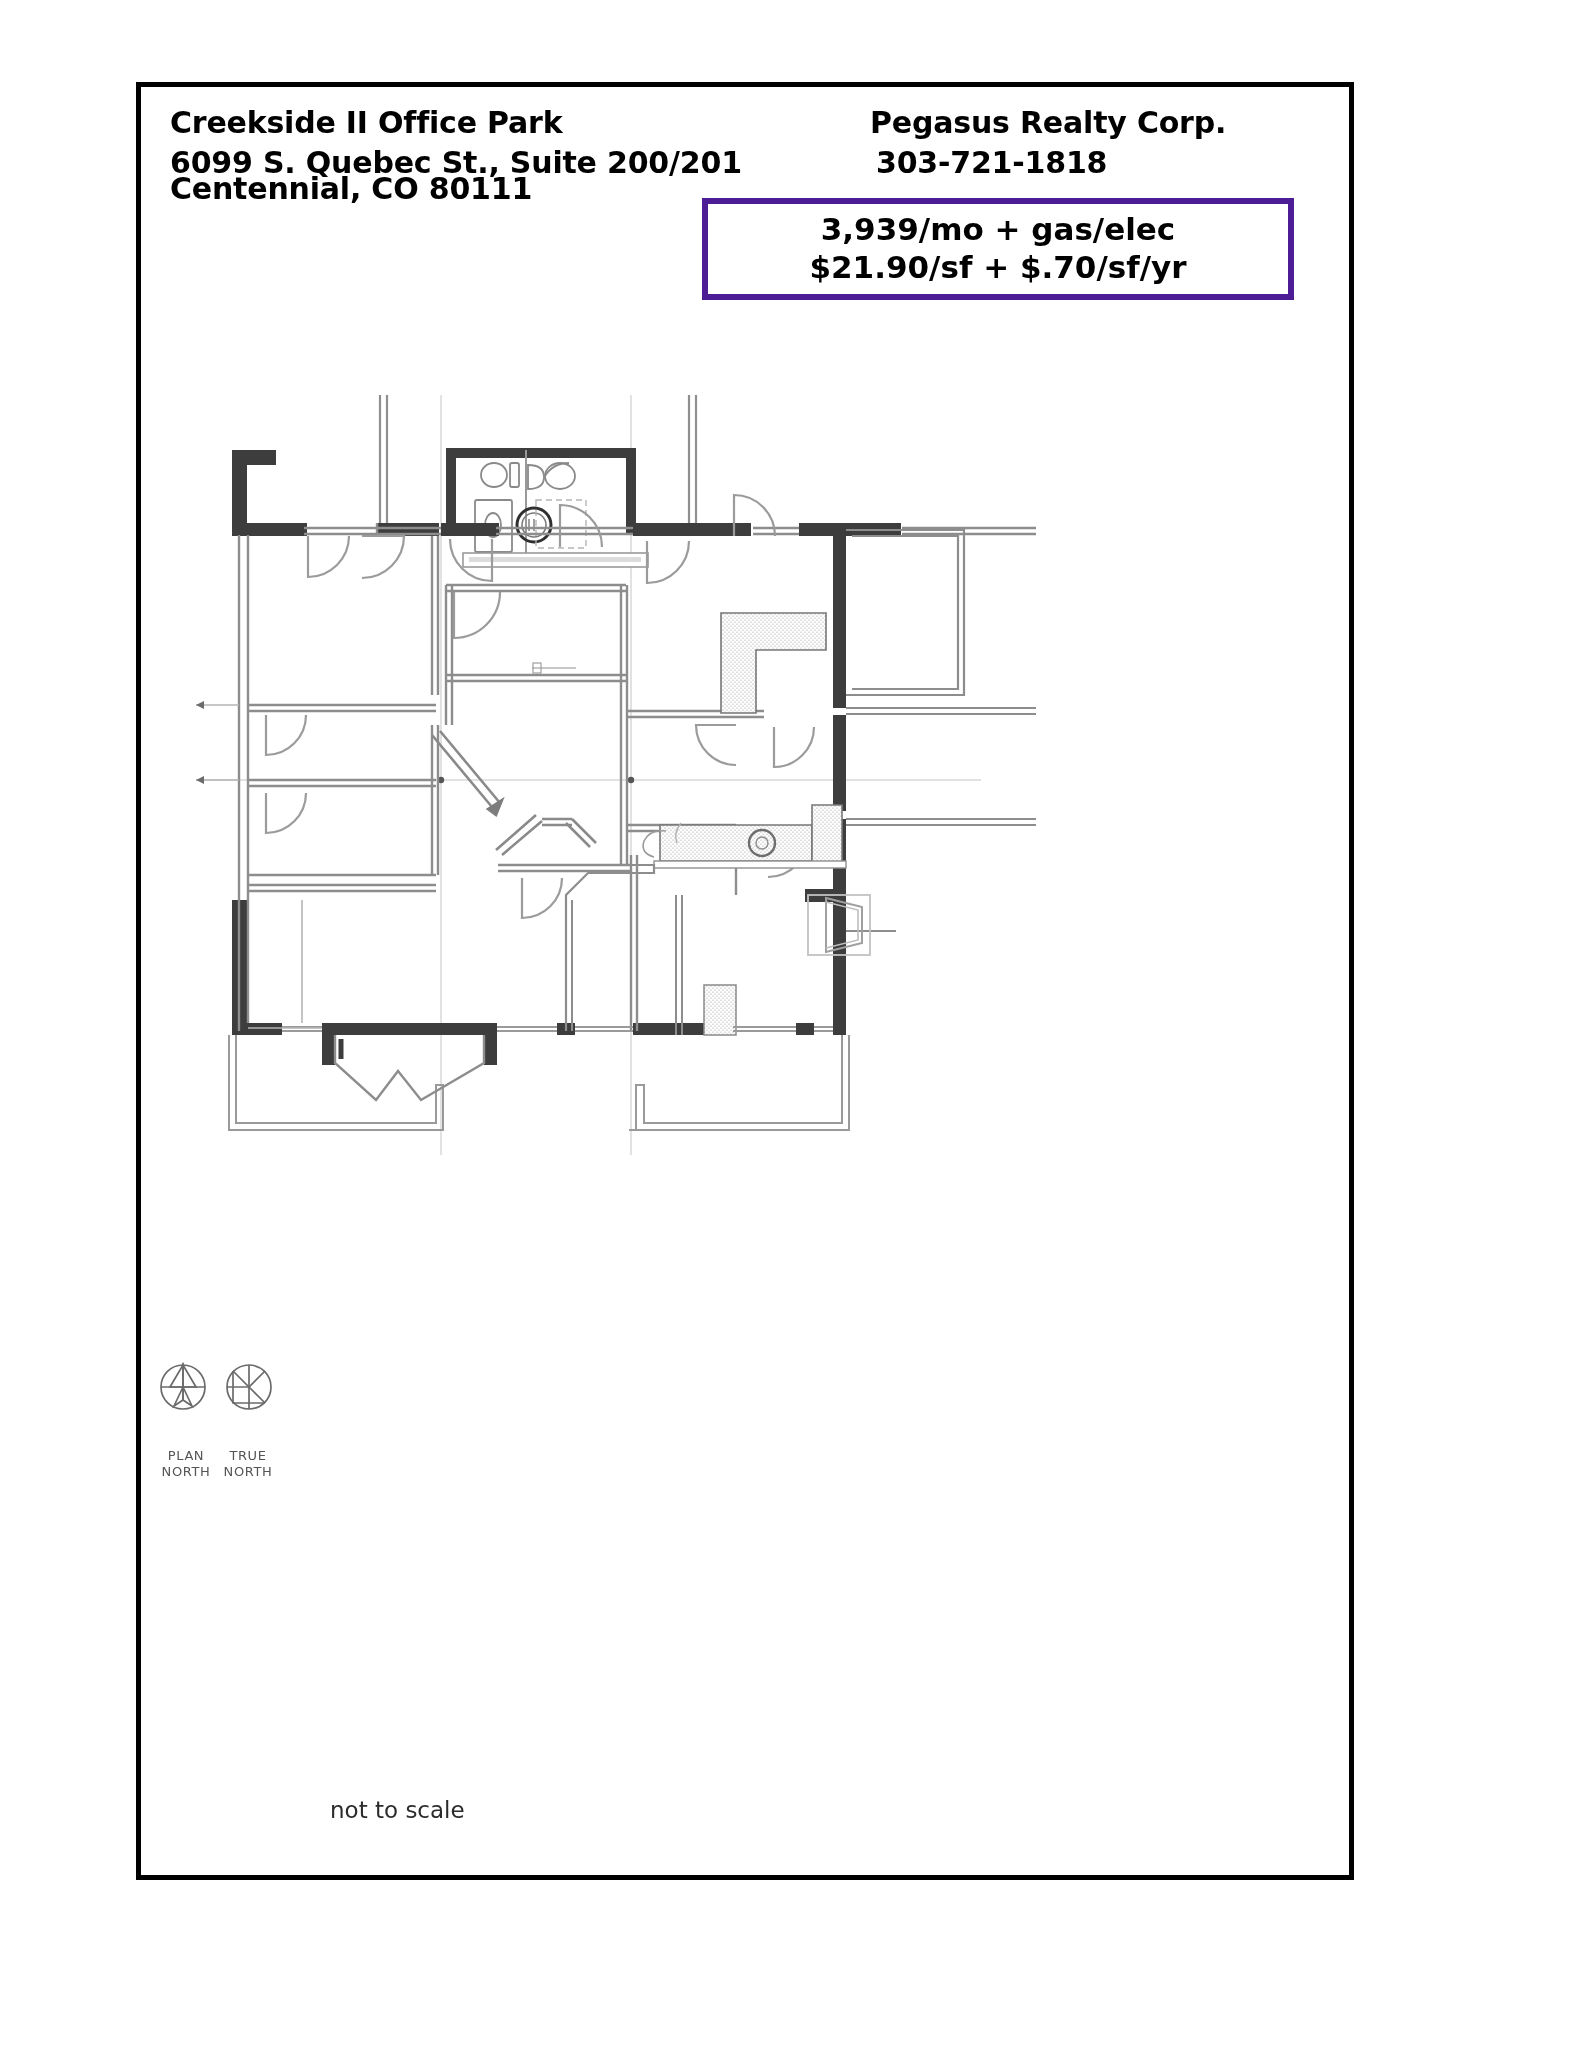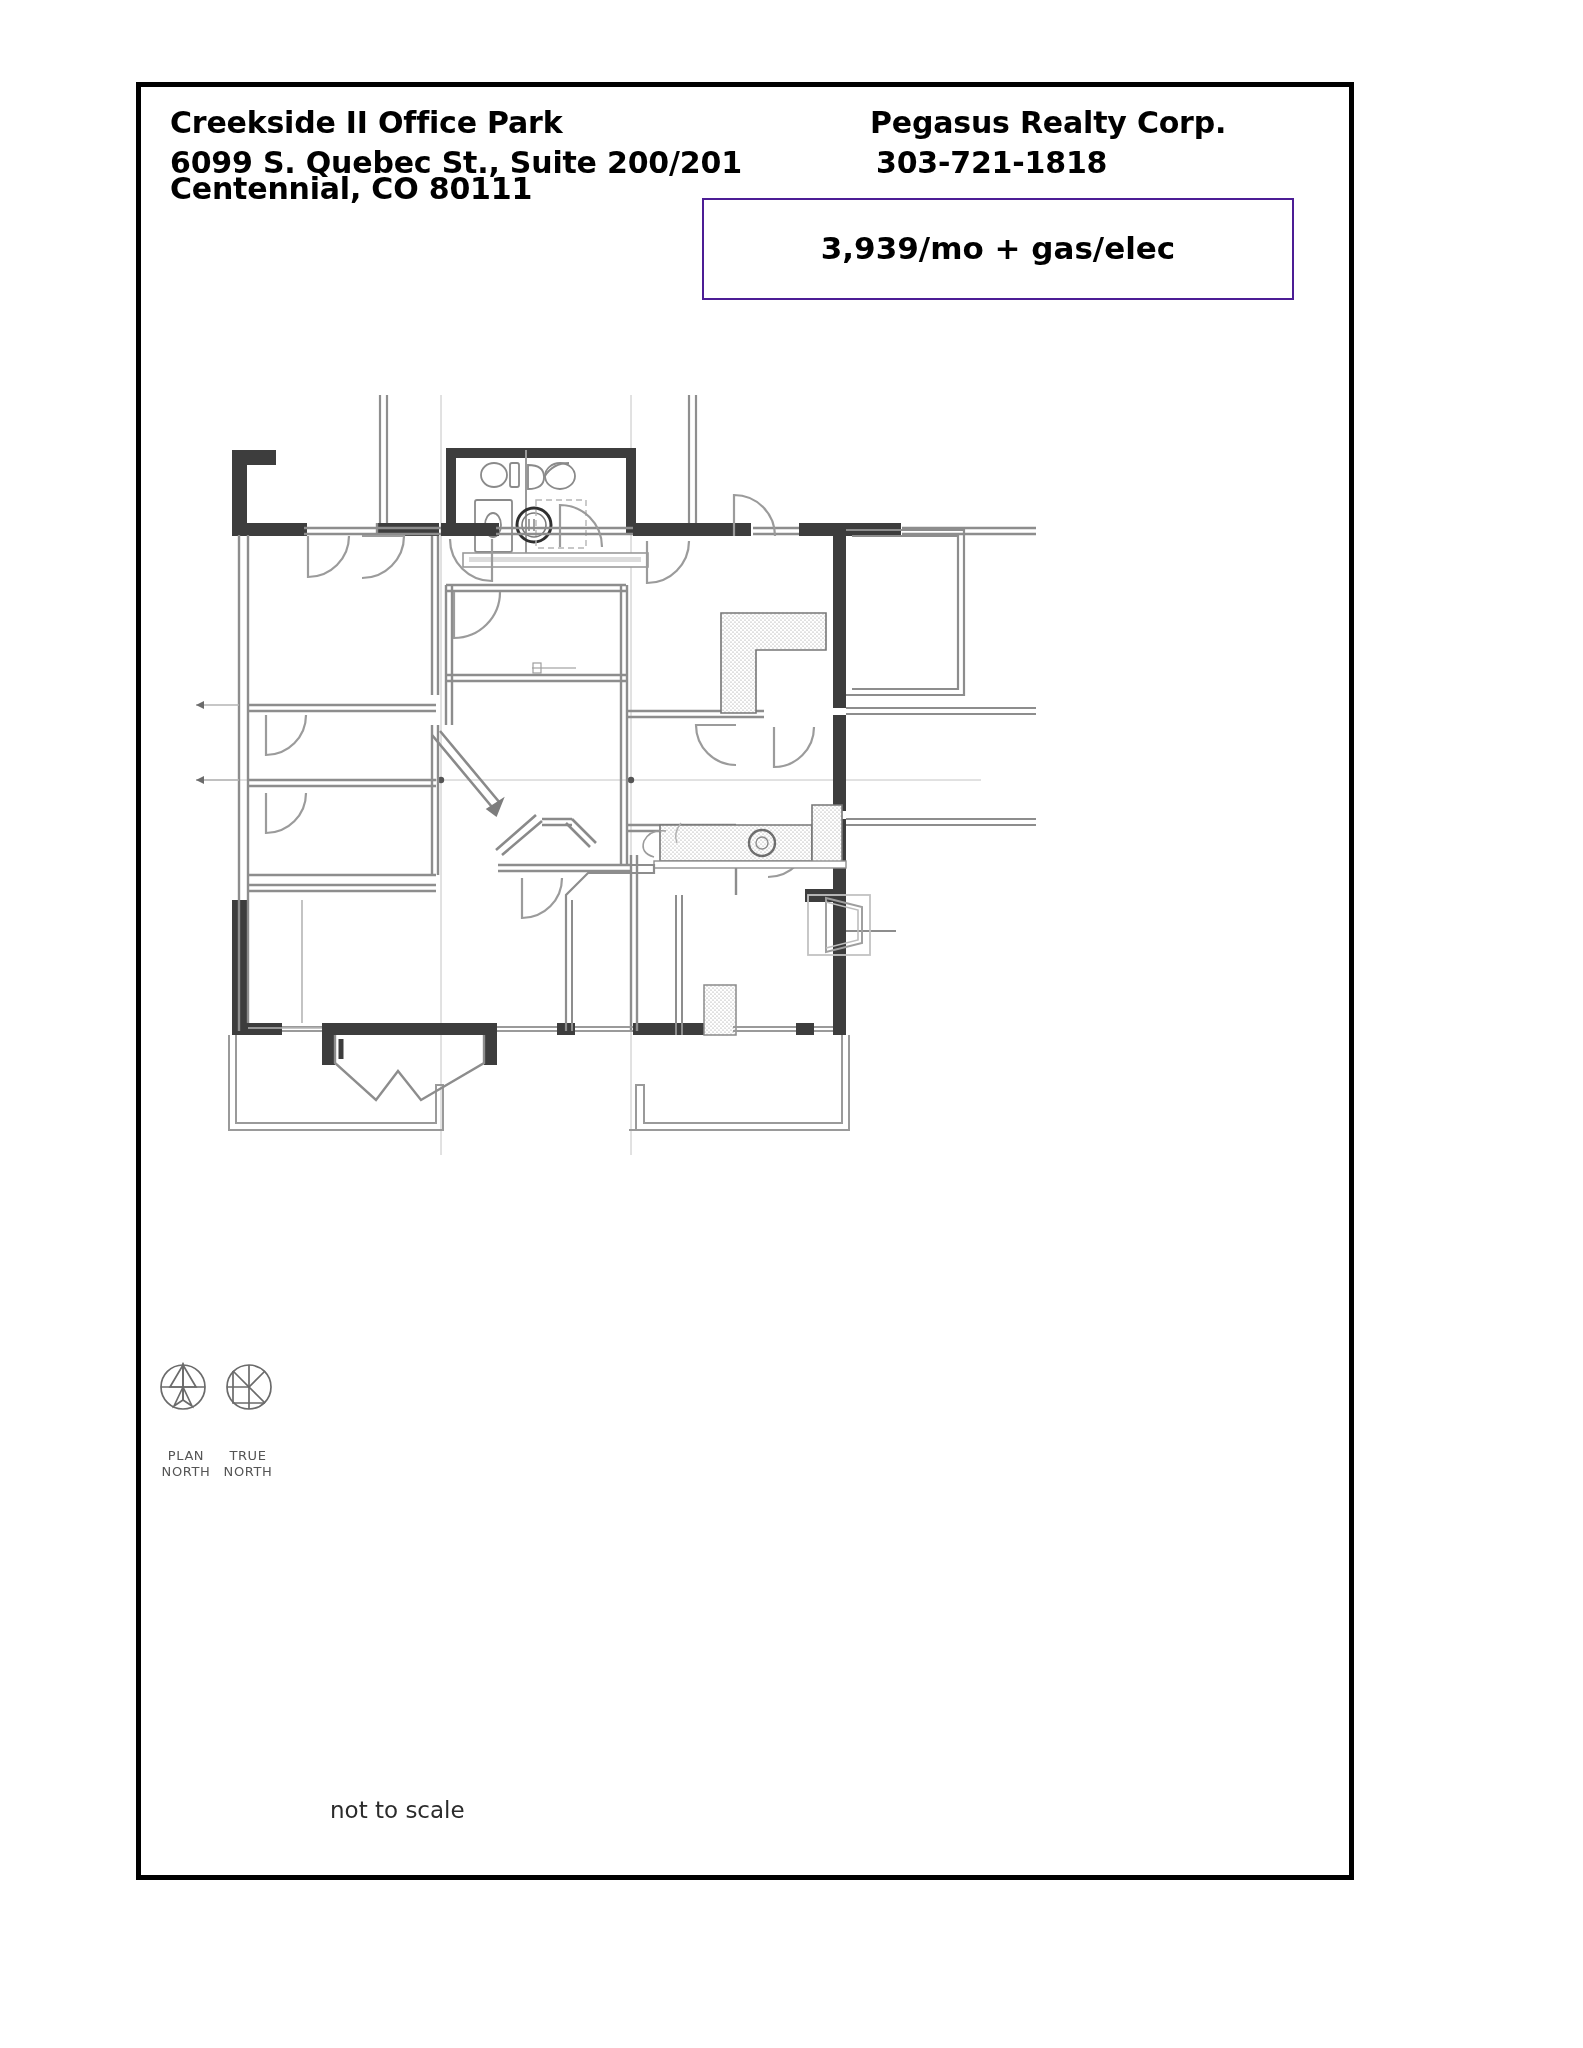--- a/index.html
+++ b/index.html
@@ -54,21 +54,21 @@
   #company-name { left: 700px; top: 8px;  }
   #company-phone{ left: 706px; top: 48px; }
 
   
   #price-box {
     position: absolute;
     left: 702px;
     top: 198px;
     width: 592px;
     height: 102px;
-    border: 2px solid #4c1d95;
+    border: 6px solid #4c1d95;
     box-sizing: border-box;
     background: #ffffff;
     display: flex;
     flex-direction: column;
     align-items: center;
     justify-content: center;
   }
   #price-box .price-line {
     font-weight: bold;
     font-size: 31px;
@@ -128,20 +128,21 @@
   <div class="hdr-line" id="property-name">Creekside II Office Park</div>
   <div class="hdr-line" id="property-street">6099 S. Quebec St., Suite 200/201</div>
   <div class="hdr-line" id="property-city">Centennial, CO 80111</div>
 
   <div class="hdr-line" id="company-name">Pegasus Realty Corp.</div>
   <div class="hdr-line" id="company-phone">303-721-1818</div>
 </div>
 
 <div id="price-box">
   <div class="price-line">3,939/mo + gas/elec</div>
+  <div class="price-line">$21.90/sf + $.70/sf/yr</div>
 </div>
 
 <div id="floorplan-drawing">
 <svg id="floorplan-svg" width="1218" height="830" viewBox="0 0 1218 830" xmlns="http://www.w3.org/2000/svg">
   <defs>
     <pattern id="stipple" width="4" height="4" patternUnits="userSpaceOnUse">
       <rect width="4" height="4" fill="#ffffff"></rect>
       <circle cx="1" cy="1" r="0.6" fill="#8d8d8d"></circle>
       <circle cx="3" cy="3" r="0.6" fill="#8d8d8d"></circle>
     </pattern>

